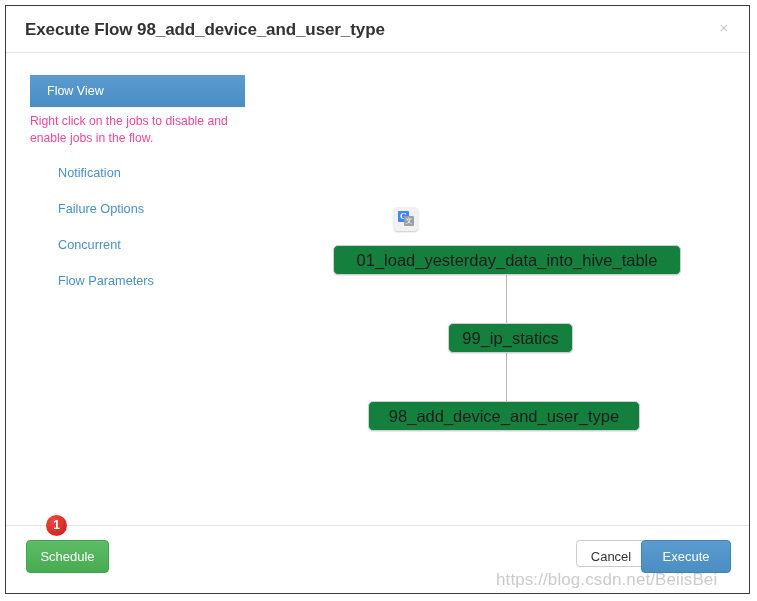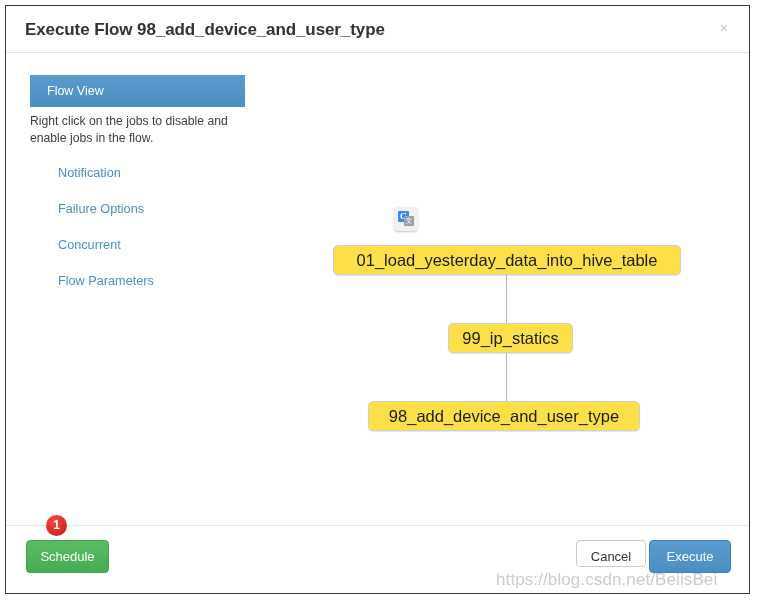--- a/index.html
+++ b/index.html
@@ -94,21 +94,21 @@
     line-height: 32px;
     cursor: pointer;
     box-sizing: border-box;
   }
   .hint-text {
     position: absolute;
     left: 24px;
     top: 60px;
     width: 216px;
     font-size: 12.2px;
-    color: #404040;
+    color: #ec4899;
     line-height: 17px;
   }
   .side-links {
     position: absolute;
     left: 16px;
     top: 102px;
     width: 100%;
   }
   .side-link {
     display: block;
@@ -130,21 +130,21 @@
     right: 0;
     bottom: 0;
   }
   .edge {
     position: absolute;
     width: 1px;
     background: #b6b6b6;
   }
   .node {
     position: absolute;
-    background: #fde047;
+    background: #15803d;
     border: 1px solid #cfcfcf;
     border-radius: 5px;
     box-shadow: 0 1px 1px rgba(0,0,0,0.10);
     color: #1c1c1c;
     font-size: 16.5px;
     font-family: "Liberation Sans", sans-serif;
     text-align: center;
     white-space: nowrap;
     box-sizing: border-box;
     cursor: pointer;
@@ -231,21 +231,21 @@
     top: 14px;
     width: 70px;
     height: 27px;
     background: #ffffff;
     border: 1px solid #cccccc;
     color: #333333;
   }
   .btn-execute {
     right: 18px;
     top: 14px;
-    width: 82px;
+    width: 90px;
     height: 33px;
     background: #4a90c4;
     background: linear-gradient(#5b9bd0, #4a8ec2);
     border: 1px solid #4083b4;
     color: #ffffff;
   }
 
   
   .badge-1 {
     position: absolute;

